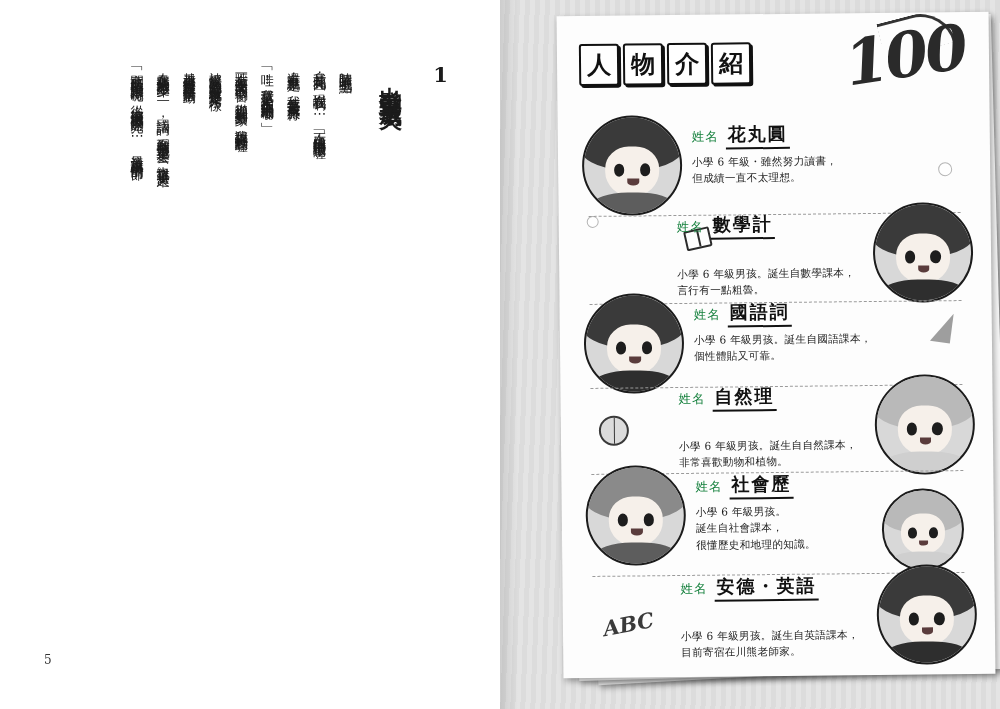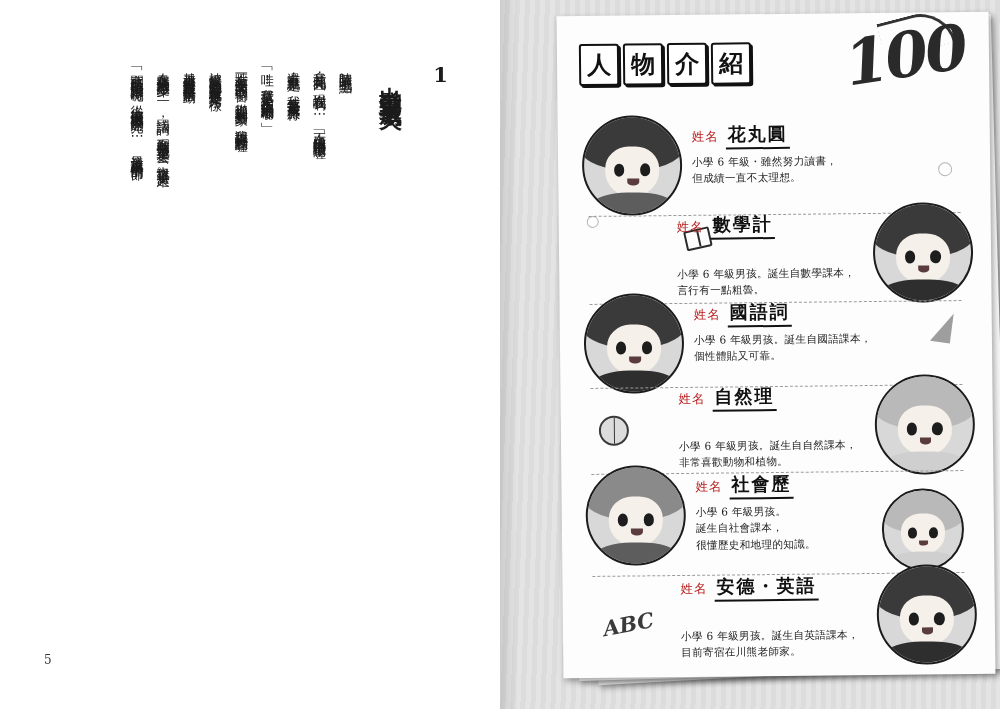--- a/index.html
+++ b/index.html
@@ -231,21 +231,21 @@
   }
   .name-line {
     display: flex;
     align-items: baseline;
     gap: 7px;
     margin-bottom: 4px;
   }
   .name-label {
     font-family: Liberation Sans, sans-serif;
     font-size: 12.5px;
-    color: #b91c1c;
+    color: #15803d;
     letter-spacing: 1px;
   }
   .name-value {
     font-family: "DejaVu Serif", "Liberation Serif", serif;
     font-size: 18px;
     font-weight: bold;
     color: #111;
     letter-spacing: 2px;
     border-bottom: 2px solid #111;
     padding: 0 2px 1px 2px;

